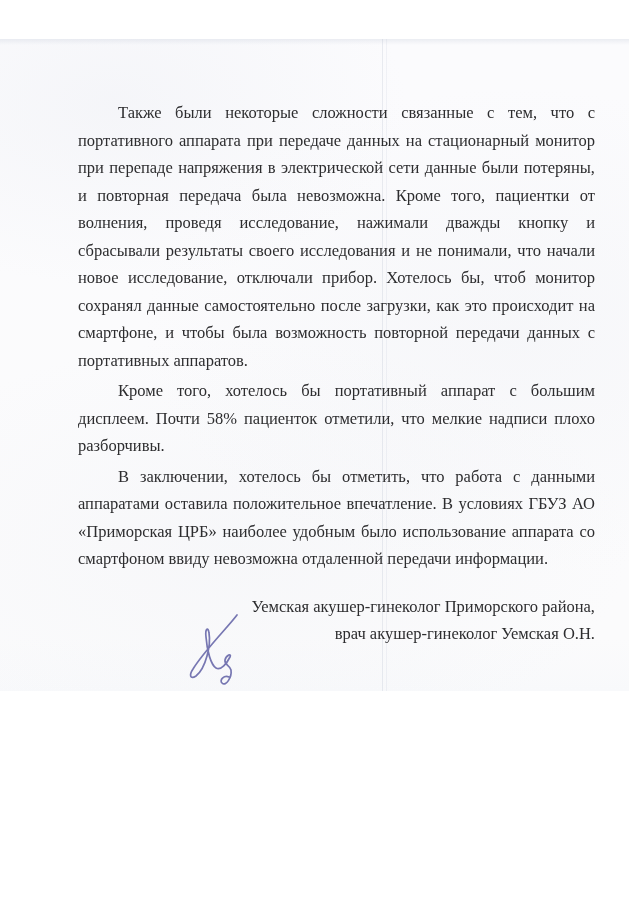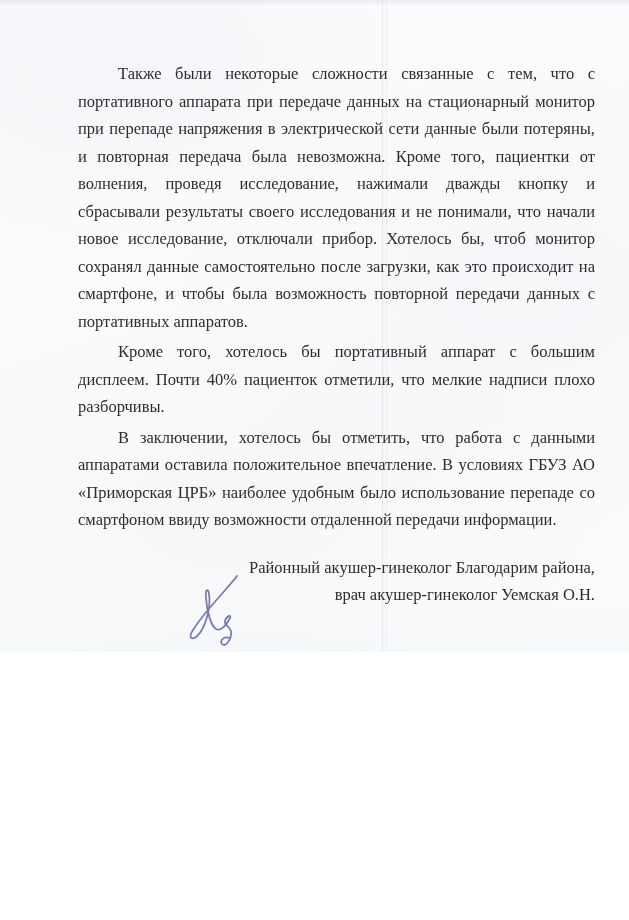--- a/index.html
+++ b/index.html
@@ -12,20 +12,21 @@
     width: 629px;
     height: 652px;
     overflow: hidden;
     background:
       radial-gradient(ellipse 420px 260px at 18% 10%, rgba(226,229,237,0.25), transparent 70%),
       radial-gradient(ellipse 520px 340px at 82% 45%, rgba(228,231,238,0.20), transparent 72%),
       radial-gradient(ellipse 560px 300px at 38% 78%, rgba(227,230,237,0.18), transparent 70%),
       linear-gradient(180deg, #fbfbfd 0%, #fbfbfc 92%, #f8f9fb 100%);
     font-family: "Liberation Serif", "DejaVu Serif", serif;
     color: #2d2d2f;
+    margin-top: 39px;
   }
   .top-edge-band {
     position: absolute;
     left: 0; top: 0;
     width: 629px; height: 6px;
     background: linear-gradient(180deg, rgba(205,210,222,0.35), rgba(205,210,222,0));
   }
   .scan-line-1 {
     position: absolute;
     left: 382px; top: 0;
@@ -106,40 +107,40 @@
 <body>
 
 <div class="page">
 
   <div class="top-edge-band"></div>
   <div class="scan-line-1"></div>
   <div class="scan-line-2"></div>
 
   <div class="content">
     <p>Также были некоторые сложности связанные с тем, что с портативного аппарата при передаче данных на стационарный монитор при перепаде напряжения в электрической сети данные были потеряны, и повторная передача была невозможна. Кроме того, пациентки от волнения, проведя исследование, нажимали дважды кнопку и сбрасывали результаты своего исследования и не понимали, что начали новое исследование, отключали прибор. Хотелось бы, чтоб монитор сохранял данные самостоятельно после загрузки, как это происходит на смартфоне, и чтобы была возможность повторной передачи данных с портативных аппаратов.</p>
-    <p>Кроме того, хотелось бы портативный аппарат с большим дисплеем. Почти 40% пациенток отметили, что мелкие надписи плохо разборчивы.</p>
-    <p>В заключении, хотелось бы отметить, что работа с данными аппаратами оставила положительное впечатление. В условиях ГБУЗ АО «Приморская ЦРБ» наиболее удобным было использование перепаде со смартфоном ввиду возможности отдаленной передачи информации.</p>
+    <p>Кроме того, хотелось бы портативный аппарат с большим дисплеем. Почти 58% пациенток отметили, что мелкие надписи плохо разборчивы.</p>
+    <p>В заключении, хотелось бы отметить, что работа с данными аппаратами оставила положительное впечатление. В условиях ГБУЗ АО «Приморская ЦРБ» наиболее удобным было использование аппарата со смартфоном ввиду невозможна отдаленной передачи информации.</p>
   </div>
 
   <svg class="signature-svg" viewBox="0 0 78 92" aria-hidden="true">
     <path d="M57,8
              C48,20 24,44 13,62
              C9,68 10,73 16,69
              C26,61 31,38 29,26
              C28,19 25,22 26,30
              C27,44 31,58 36,61
              C41,64 47,56 50,50
              C52,46 46,48 45,53
              C44,58 50,58 51,63
              C52,70 46,80 42,76
              C39,73 44,68 49,70" fill="none" stroke="#6868aa" stroke-width="1.7" stroke-linecap="round" opacity="0.9"></path>
   </svg>
 
   <div class="sig-block">
-    <div>Районный акушер-гинеколог Благодарим района,</div>
+    <div>Уемская акушер-гинеколог Приморского района,</div>
     <div>врач акушер-гинеколог Уемская О.Н.</div>
   </div>
 
   <div class="footer-phone">Тел.27-65-39</div>
 
   <div class="speck-b"></div>
   <div class="bottom-edge-band"></div>
   <div class="below-page"></div>
   <div class="speck-a"></div>
 

